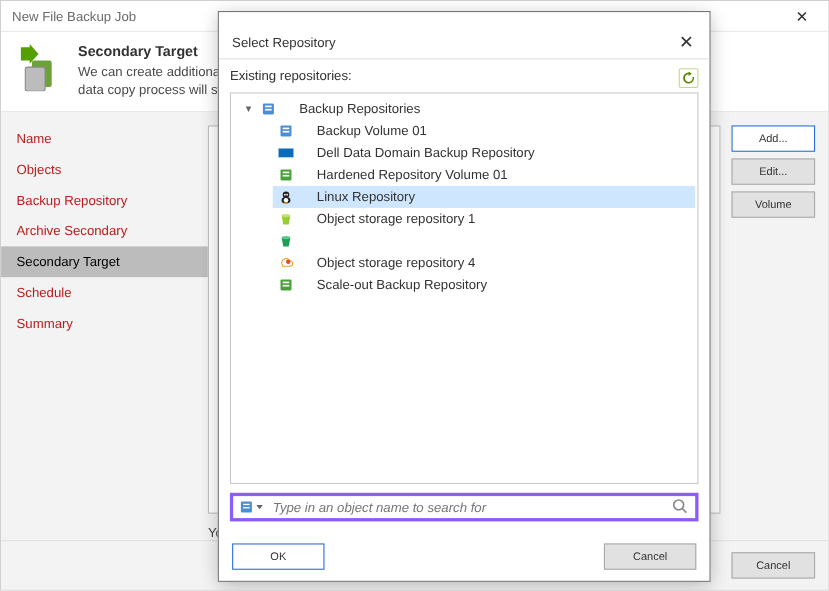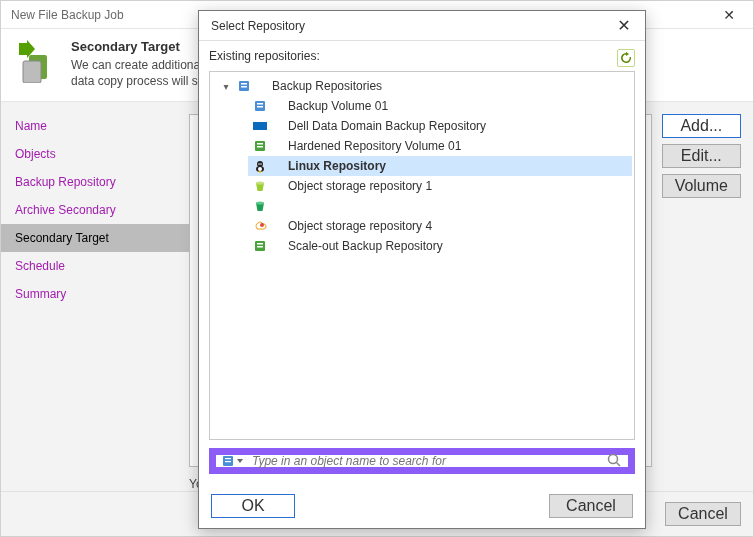--- a/index.html
+++ b/index.html
@@ -40,42 +40,42 @@
   }
   .wiz-header .icon svg { display:block; }
   .wiz-header h1 { margin: 0 0 4px 0; font-size: 13px; font-weight: 600; }
   .wiz-header p { margin: 0; font-size: 12px; color: #4a4a4a; line-height: 1.3; }
   .wiz-body { flex: 1; display: flex; min-height: 0; }
   .wiz-nav {
     width: 188px;
     background: #f3f3f3;
     padding-top: 10px;
   }
-  .wiz-nav .item { padding: 7px 14px; color: #a21caf; }
+  .wiz-nav .item { padding: 7px 14px; color: #b91c1c; }
   .wiz-nav .item.active { background: #bcbcbc; color: #000; }
   .wiz-main {
     flex: 1;
     padding: 12px 12px 0 0;
     background: #f3f3f3;
     display: flex;
     gap: 10px;
   }
   .targets-box {
     flex: 1;
     background: #fff;
     border: 1px solid #bfbfbf;
     height: 150px;
   }
   .wiz-side-buttons { display:flex; flex-direction:column; gap:6px; }
   .btn {
     border: 1px solid #a9a9a9;
     background: #e1e1e1;
     height: 24px;
     min-width: 76px;
-    font-size: 16px;
+    font-size: 10px;
     display:inline-flex; align-items:center; justify-content:center;
     padding: 0 12px;
     color: #333;
   }
   .btn.primary { border-color: #2a6fd6; background: #fff; }
   .hint-text { color:#444; margin-top: 10px; font-size: 12px; }
   .wiz-footer {
     display:flex; justify-content:flex-end; gap:8px;
     padding: 10px 12px;
     background:#f3f3f3;
@@ -89,44 +89,45 @@
     background: #fff;
     border: 1px solid #777;
     box-shadow: 0 4px 16px rgba(0,0,0,.25);
     display:flex; flex-direction:column;
   }
   .modal-titlebar {
     display:flex; align-items:center;
     height: 30px;
     padding: 0 4px 0 12px;
     border-bottom: 1px solid #e0e0e0;
+    margin-top: 13px;
   }
   .modal-titlebar .title { flex:1; }
   .modal-close { width: 34px; text-align:center; font-size: 16px; color:#333; }
   .modal-body { flex:1; display:flex; flex-direction:column; padding: 8px 10px 10px 10px; min-height:0; }
   .label-row { display:flex; margin-bottom: 4px; }
   .label-row .lbl { flex:1; }
   .refresh-icon { width:18px; height:18px; border:1px solid #c2d98a; display:flex; align-items:center; justify-content:center; color:#5a8800; border-radius:2px; }
   .tree-area {
     flex:1;
     border:1px solid #c9c9c9;
     background:#fff;
     padding: 4px 2px;
     overflow:auto;
   }
   .tree-root > .node { padding-left: 4px; }
   .node-row { display:flex; align-items:center; gap:4px; height:20px; padding: 0 4px; }
   .node-row.selected { background:#cfe6ff; }
-  .node-row.selected .node-label { text-decoration: none; font-weight: bold; }
+  .node-row.selected .node-label { text-decoration: none; }
   .disclose { width: 12px; text-align:center; color:#666; font-size:10px; }
   .repo-icon { width:16px; height:16px; display:inline-flex; align-items:center; justify-content:center; }
   .repo-icon svg { display:block; }
   .node-label { white-space: nowrap; margin-left: 16px; }
   .children { padding-left: 32px; }
-  .search-row { display:flex; align-items:center; gap:6px; margin-top:8px; border:7px solid #8b5cf6; height:26px; padding:0 6px; }
+  .search-row { display:flex; align-items:center; gap:6px; margin-top:8px; border:3px solid #8b5cf6; height:26px; padding:0 6px; }
   .search-prefix-icon { display:flex; align-items:center; color:#3e78b3; }
   .search-input {
     flex:1; border:none; outline:none; font-style: italic; color:#888; font-size:12px; background:transparent;
   }
   .modal-footer { display:flex; justify-content:space-between; gap:8px; padding: 10px 12px; }
 </style>
 </head>
 <body>
 
 <div class="wizard">

